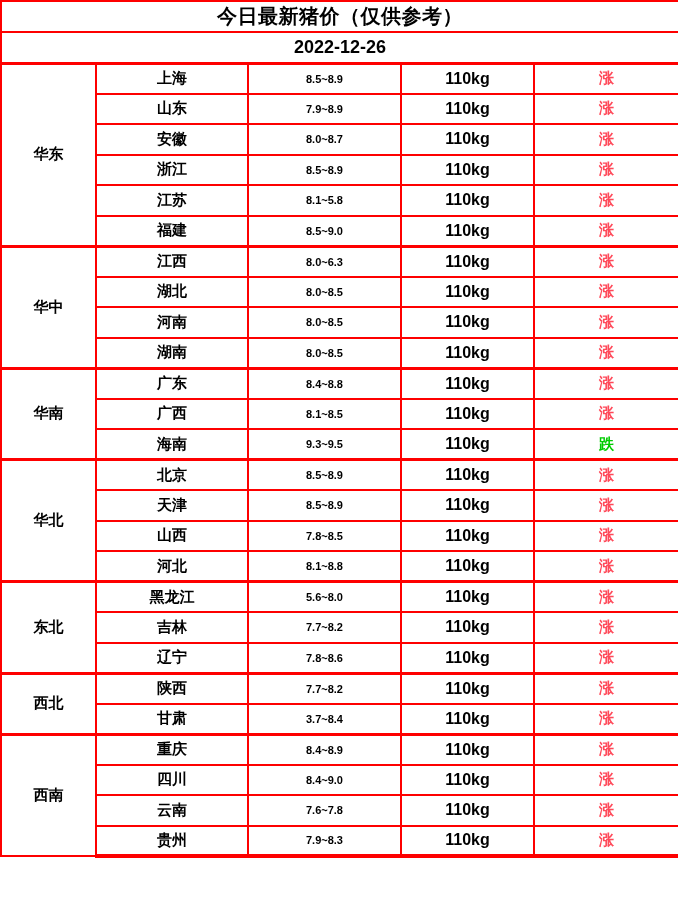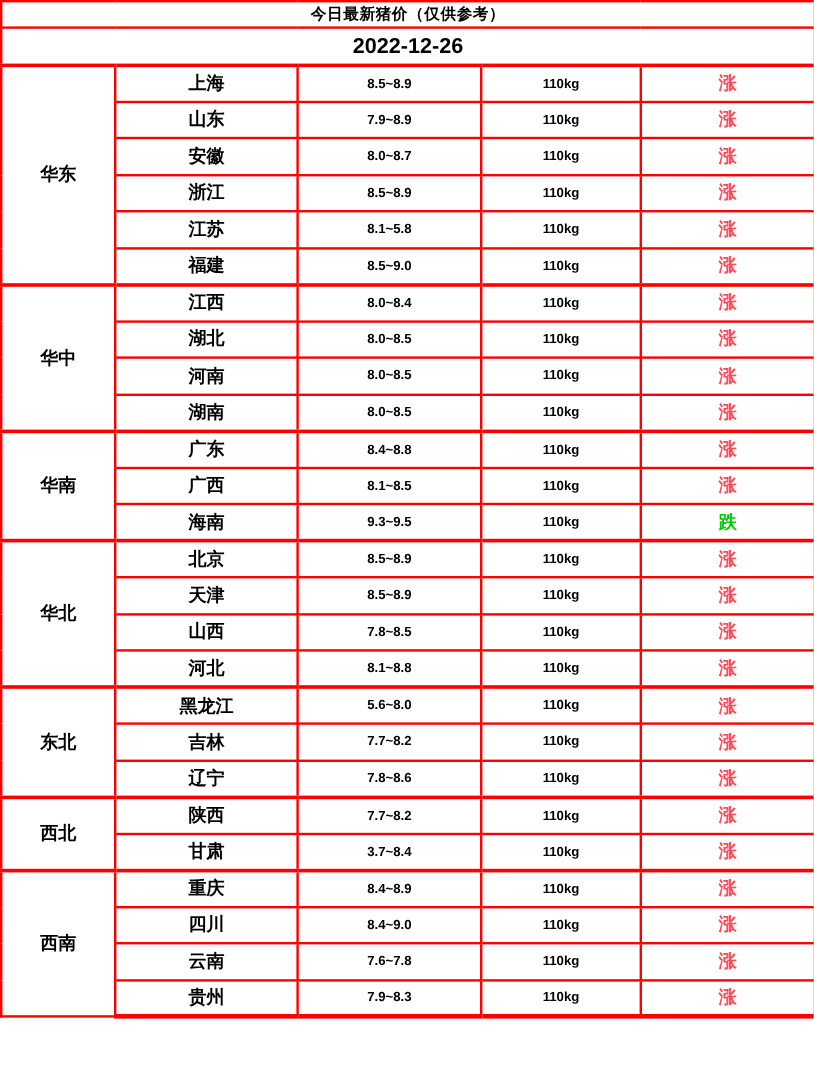--- a/index.html
+++ b/index.html
@@ -28,21 +28,21 @@
     background: var(--row_bg);
     text-align: center;
     vertical-align: middle;
     font-weight: bold;
     color: var(--text);
     overflow: hidden;
     white-space: nowrap;
   }
   td.title-cell {
     background: var(--header_bg);
-    font-size: 13px;
+    font-size: 20px;
     height: 22px;
     border-bottom-width: 4px;
     letter-spacing: 0.5px;
   }
   td.date-cell {
     background: var(--header_bg);
     font-size: 18px;
     height: 31px;
     border-bottom-width: 3px;
   }
@@ -50,21 +50,21 @@
     font-size: 15px;
   }
   td.province-cell {
     font-size: 15px;
     height: 30.5px;
   }
   td.price-cell {
     font-size: 11px;
   }
   td.weight-cell {
-    font-size: 11px;
+    font-size: 16px;
   }
   td.trend-cell {
     font-size: 15px;
   }
   tr.group-start td { border-top-width: 3px; }
   tr.last-row td { border-bottom-width: 4px; }
   .trend.up { color: var(--up_red); }
   .trend.down { color: var(--down_green); }
 </style>
 </head>
@@ -120,21 +120,21 @@
     <tr>
       <td class="province-cell">福建</td>
       <td class="price-cell">8.5~9.0</td>
       <td class="weight-cell">110kg</td>
       <td class="trend-cell"><span class="trend up">涨</span></td>
     </tr>
 
     <tr class="group-start">
       <td class="region-cell" rowspan="4">华中</td>
       <td class="province-cell">江西</td>
-      <td class="price-cell">8.0~8.4</td>
+      <td class="price-cell">8.0~6.3</td>
       <td class="weight-cell">110kg</td>
       <td class="trend-cell"><span class="trend up">涨</span></td>
     </tr>
     <tr>
       <td class="province-cell">湖北</td>
       <td class="price-cell">8.0~8.5</td>
       <td class="weight-cell">110kg</td>
       <td class="trend-cell"><span class="trend up">涨</span></td>
     </tr>
     <tr>

